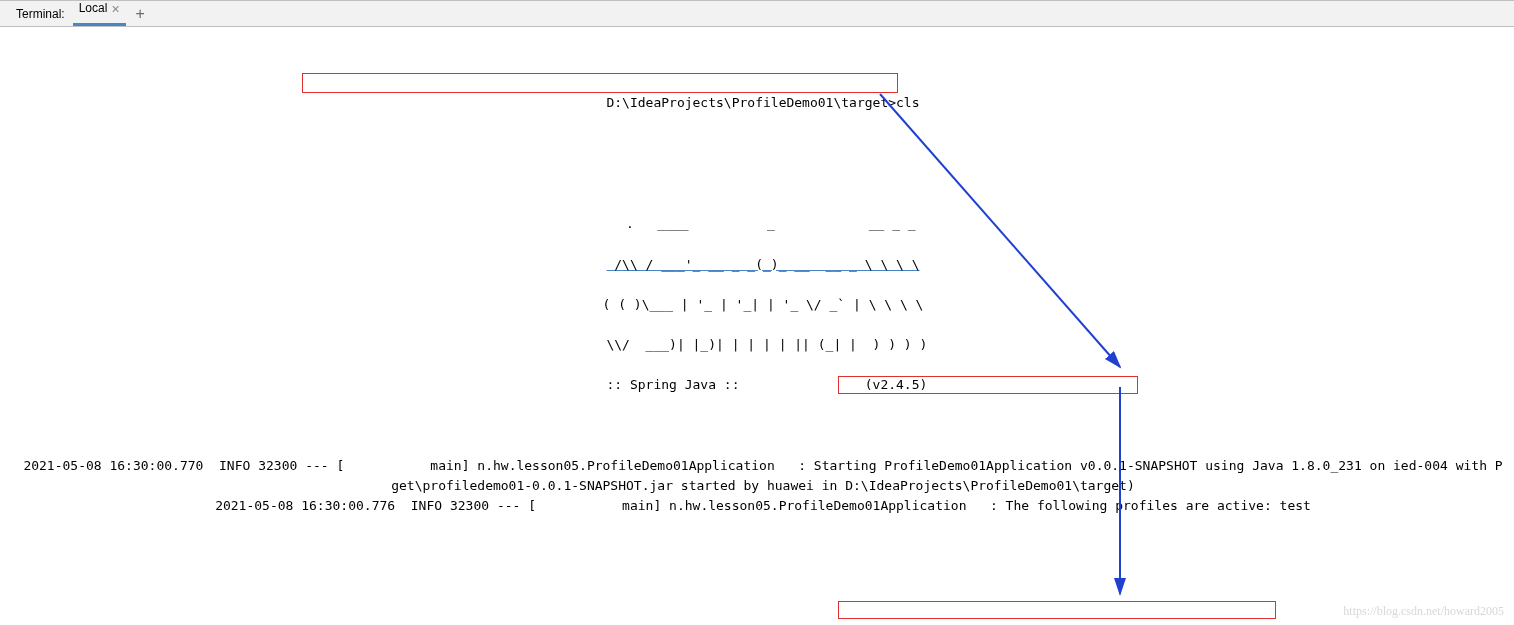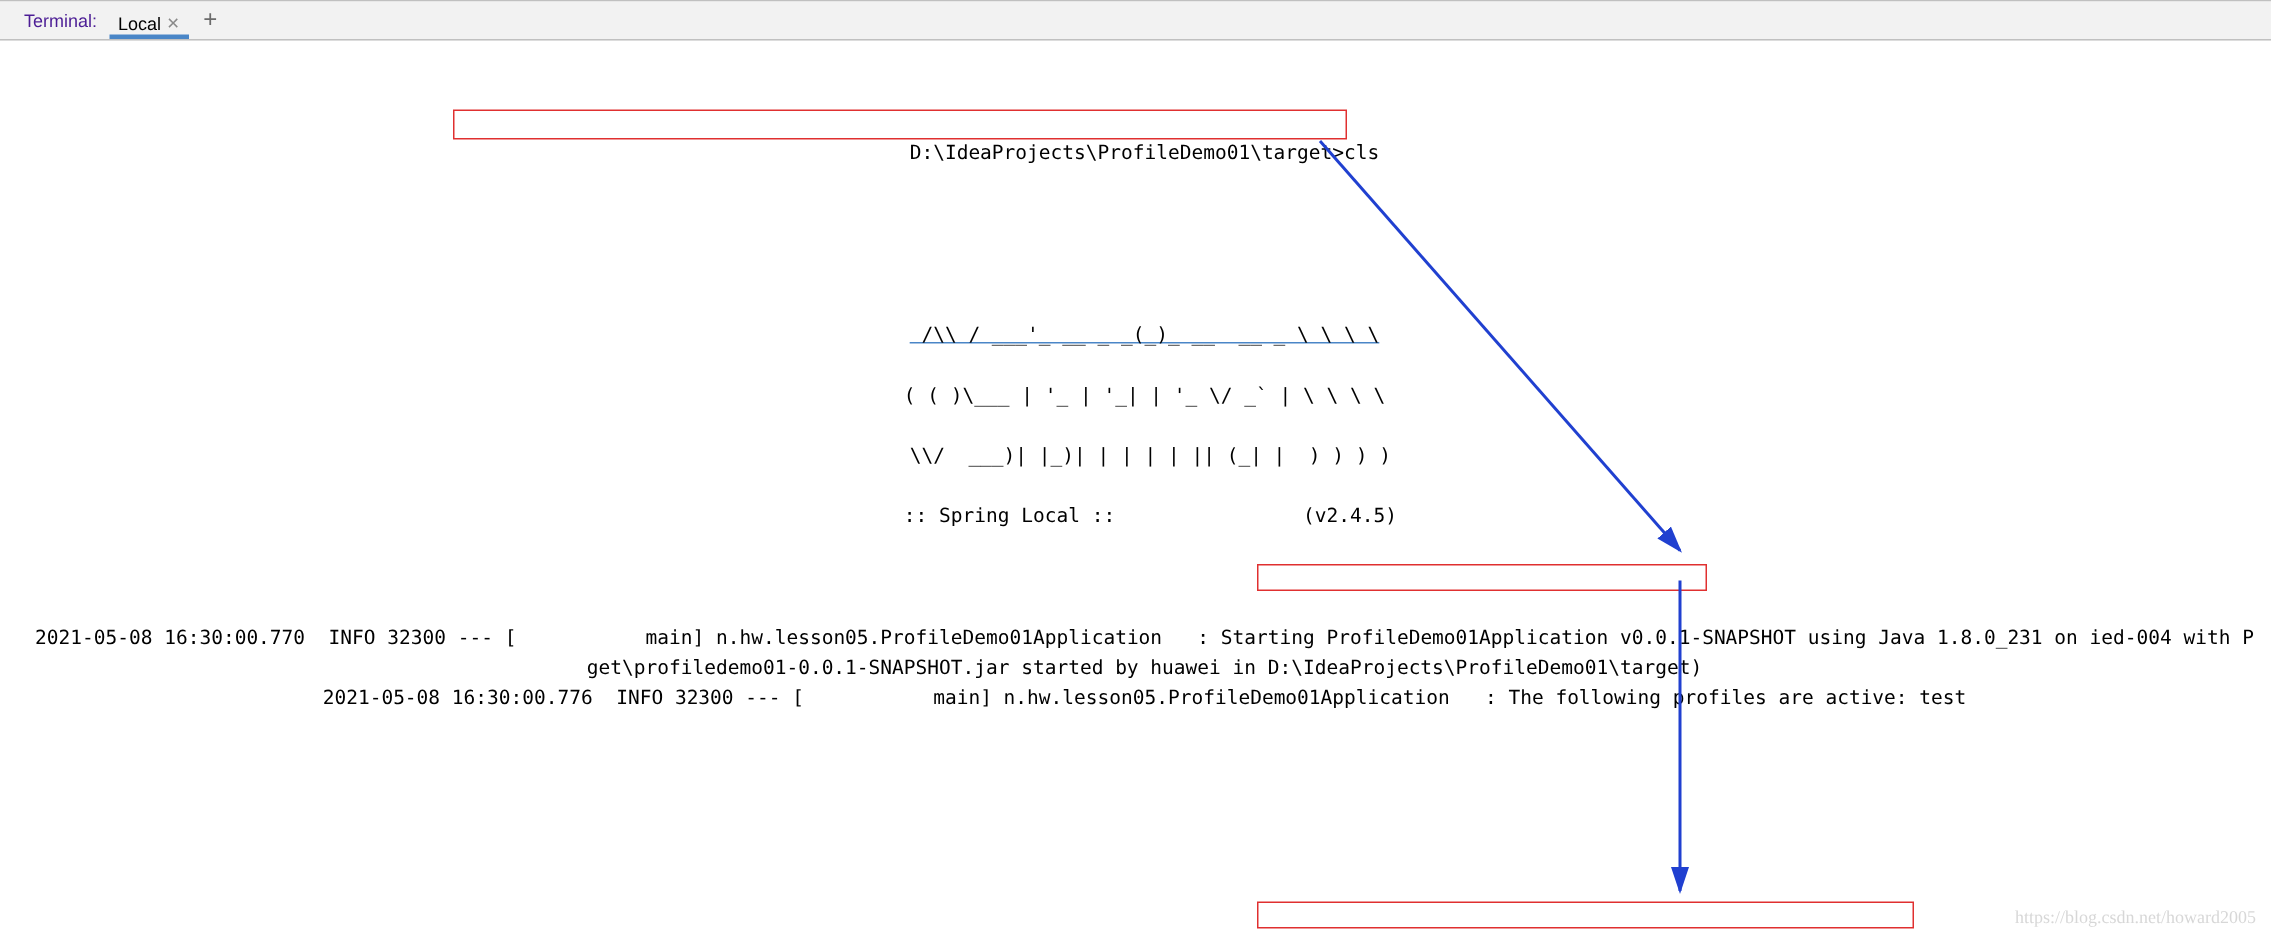--- a/index.html
+++ b/index.html
@@ -1,20 +1,20 @@
 <!DOCTYPE html>
 <html><head>
   <meta charset="utf-8">
   <style>
     * { margin: 0; padding: 0; box-sizing: border-box; }
     body { font-family: "Consolas", "Monaco", monospace; font-size: 13px; background: #ffffff; color: #000000; overflow: hidden; }
     .terminal-panel { width: 1514px; height: 625px; display: flex; flex-direction: column; border-top: 1px solid #c0c0c0; }
     .tab-bar { height: 26px; background: #f2f2f2; border-bottom: 1px solid #c0c0c0; display: flex; align-items: center; padding-left: 8px; }
-    .tab-bar-label { color: #4c1d95; font-size: 12px; padding: 0 8px; font-family: "Segoe UI", Arial, sans-serif; }
-    .tab { display: flex; align-items: flex-end; height: 100%; padding: 0 6px; font-size: 12px; font-family: "Segoe UI", Arial, sans-serif; }
+    .tab-bar-label { color: #000000; font-size: 12px; padding: 0 8px; font-family: "Segoe UI", Arial, sans-serif; }
+    .tab { display: flex; align-items: flex-start; height: 100%; padding: 0 6px; font-size: 12px; font-family: "Segoe UI", Arial, sans-serif; }
     .tab.active { border-bottom: 3px solid #4a86c7; color: #000000; }
     .tab .close { font-size: 14px; color: #8a8a8a; margin-left: 4px; }
     .add-tab { padding: 0 10px; color: #6b6b6b; font-size: 16px; font-family: Arial, sans-serif; }
     .terminal-body { flex: 1; padding: 6px 0 6px 12px; white-space: pre; position: relative; overflow: hidden; line-height: 1.55; letter-spacing: 0; color: #000000; text-align: center; }
     .terminal-body .line { display: block; }
     .ascii-underline { text-decoration: underline; text-decoration-color: #4a86c7; }
     .highlight-box-1 { position: absolute; border: 1px solid #e03030; pointer-events: none; top: 46px; left: 302px; width: 596px; height: 20px; }
     .highlight-box-2 { position: absolute; border: 1px solid #e03030; pointer-events: none; top: 349px; left: 838px; width: 300px; height: 18px; }
     .highlight-box-3 { position: absolute; border: 1px solid #e03030; pointer-events: none; top: 574px; left: 838px; width: 438px; height: 18px; }
     svg.arrow { position: absolute; top: 62px; left: 830px; width: 340px; height: 520px; pointer-events: none; }
@@ -31,24 +31,25 @@
       <span class="close">×</span>
     </div>
     <div class="add-tab">+</div>
   </div>
 
   <div class="terminal-body">
 <span class="line"> </span>
 <span class="line"><span>D:\IdeaProjects\ProfileDemo01\target&gt;</span><span>cls</span></span>
 <span class="line"> </span>
 <span class="line"> </span>
+<span class="line">  .   ____          _            __ _ _</span>
 <span class="line"><span class="ascii-underline"> /\\ / ___'_ __ _ _(_)_ __  __ _ \ \ \ \</span></span>
 <span class="line">( ( )\___ | '_ | '_| | '_ \/ _` | \ \ \ \</span>
 <span class="line"> \\/  ___)| |_)| | | | | || (_| |  ) ) ) )</span>
-<span class="line"> :: Spring Local ::                (v2.4.5)</span>
+<span class="line"> :: Spring Java ::                (v2.4.5)</span>
 <span class="line"> </span>
 <div id="log-lines"><span class="line">2021-05-08 16:30:00.770  INFO 32300 --- [           main] n.hw.lesson05.ProfileDemo01Application   : Starting ProfileDemo01Application v0.0.1-SNAPSHOT using Java 1.8.0_231 on ied-004 with P</span><span class="line">get\profiledemo01-0.0.1-SNAPSHOT.jar started by huawei in D:\IdeaProjects\ProfileDemo01\target)</span><span class="line">2021-05-08 16:30:00.776  INFO 32300 --- [           main] n.hw.lesson05.ProfileDemo01Application   : The following profiles are active: test</span></div>
     <div class="highlight-box-1"></div>
     <div class="highlight-box-2"></div>
     <div class="highlight-box-3"></div>
     <svg class="arrow" viewBox="0 0 340 520">
       <defs>
         <marker id="ah" markerWidth="10" markerHeight="10" refX="8" refY="3" orient="auto">
           <path d="M0,0 L0,6 L9,3 z" fill="#2040d0"></path>
         </marker>

